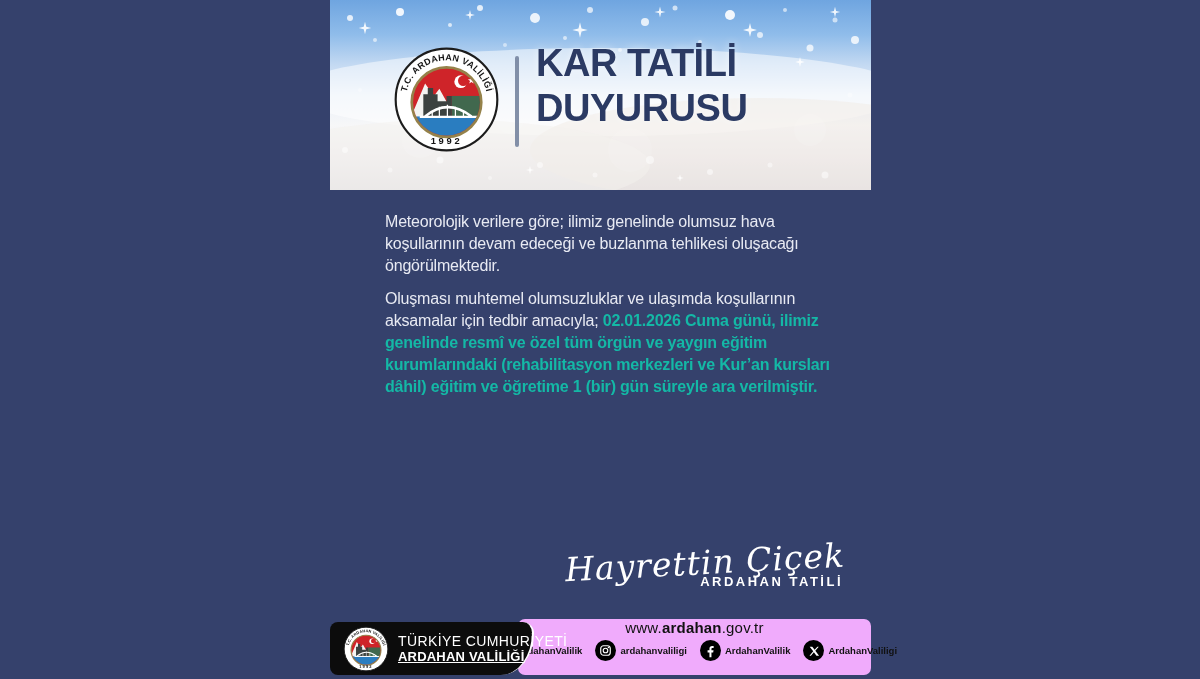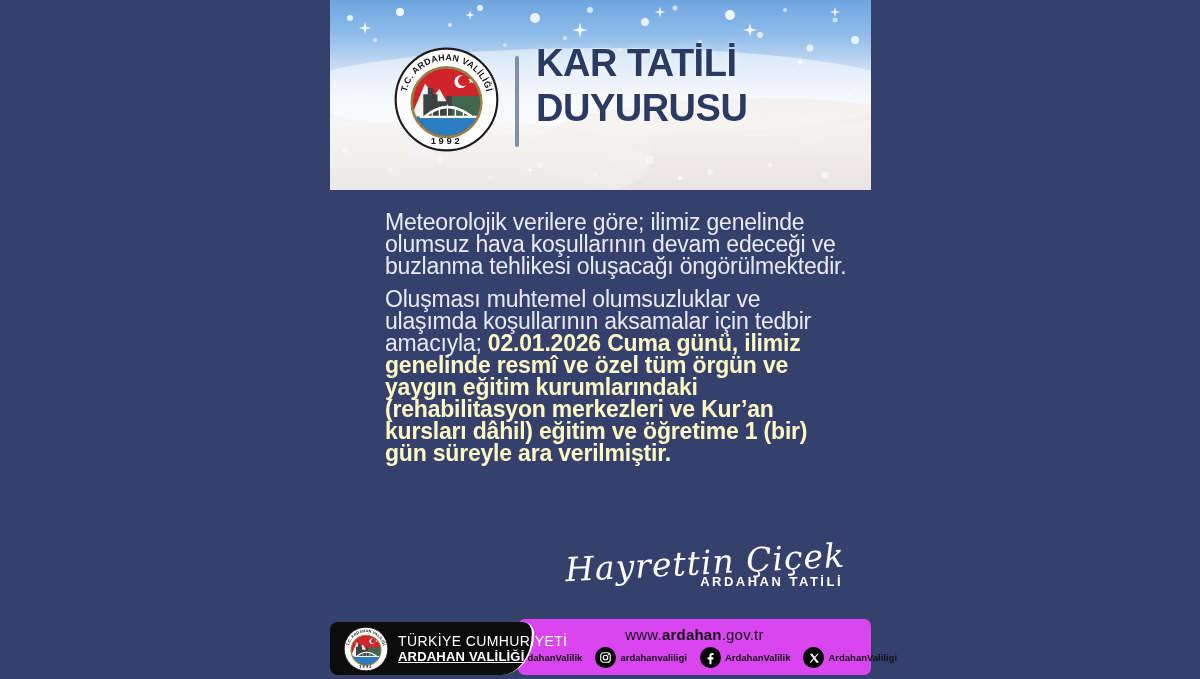--- a/index.html
+++ b/index.html
@@ -11,34 +11,34 @@
   .card-header{position:absolute;left:330px;top:0;width:541px;height:190px;overflow:hidden;}
   .snow-bg{position:absolute;left:0;top:0;width:100%;height:100%;display:block;}
   .emblem{position:absolute;left:63px;top:46px;width:107px;height:107px;}
   .hdr-divider{position:absolute;left:185px;top:56px;width:4px;height:91px;
                background:#76849F;opacity:.9;border-radius:2px;}
   .title{position:absolute;left:206px;top:41px;font-weight:700;font-size:38px;line-height:45px;
          color:#2B3A63;letter-spacing:-0.5px;text-shadow:0 0 8px rgba(255,255,255,.55);}
 
   
   .body-text{position:absolute;left:385px;top:211px;width:468px;color:#E8EAF3;
-             font-size:23px;line-height:22px;letter-spacing:-0.2px;}
+             font-size:16px;line-height:22px;letter-spacing:-0.2px;}
   .body-text p{margin:0 0 11px 0;}
-  .b{font-weight:700;color:#fef9c3;}
+  .b{font-weight:700;color:#14b8a6;}
 
   
   .signature{position:absolute;right:355px;top:543px;text-align:right;color:#FFFFFF;}
   .sig-script{font-family:"DejaVu Serif",serif;font-style:italic;font-size:33px;
               letter-spacing:1px;transform:rotate(-3deg);white-space:nowrap;}
   .sig-title{font-size:13px;font-weight:700;letter-spacing:2.5px;margin-top:-8px;padding-right:2px;}
 
   
   .footer{position:absolute;left:330px;top:619px;width:541px;height:57px;}
-  .footer-white{position:absolute;left:188px;top:0;width:353px;height:56px;background:#d946ef;
-                border-radius:7px;z-index:1;box-sizing:border-box;padding-top:7px;}
+  .footer-white{position:absolute;left:188px;top:0;width:353px;height:56px;background:#f0abfc;
+                border-radius:7px;z-index:1;box-sizing:border-box;}
   .website{text-align:center;font-size:15px;color:#111111;letter-spacing:.2px;}
   .website .wb{font-weight:700;}
   .socials{display:flex;justify-content:center;align-items:center;gap:13px;margin-top:4px;}
   .social{display:flex;align-items:center;gap:4px;font-size:9.5px;font-weight:700;color:#111111;}
   .social svg{display:block;}
   .footer-black{position:absolute;left:0;top:3px;width:204px;height:53px;background:#0C0C0C;
                 z-index:2;border-radius:10px 14px 6px 10px;border-bottom-right-radius:42px 53px;
                 border-right:2.5px solid #FFFFFF;display:flex;align-items:center;gap:9px;
                 box-sizing:border-box;padding:0 26px 0 13px;color:#FFFFFF;}
   .emblem-small{width:46px;height:46px;flex:0 0 auto;}

